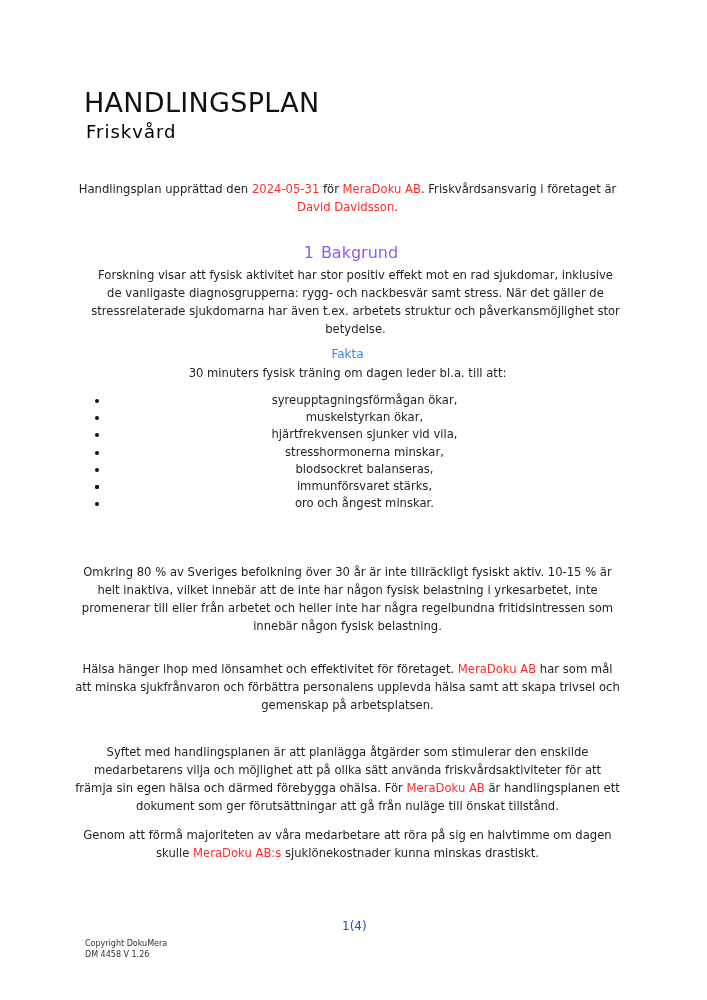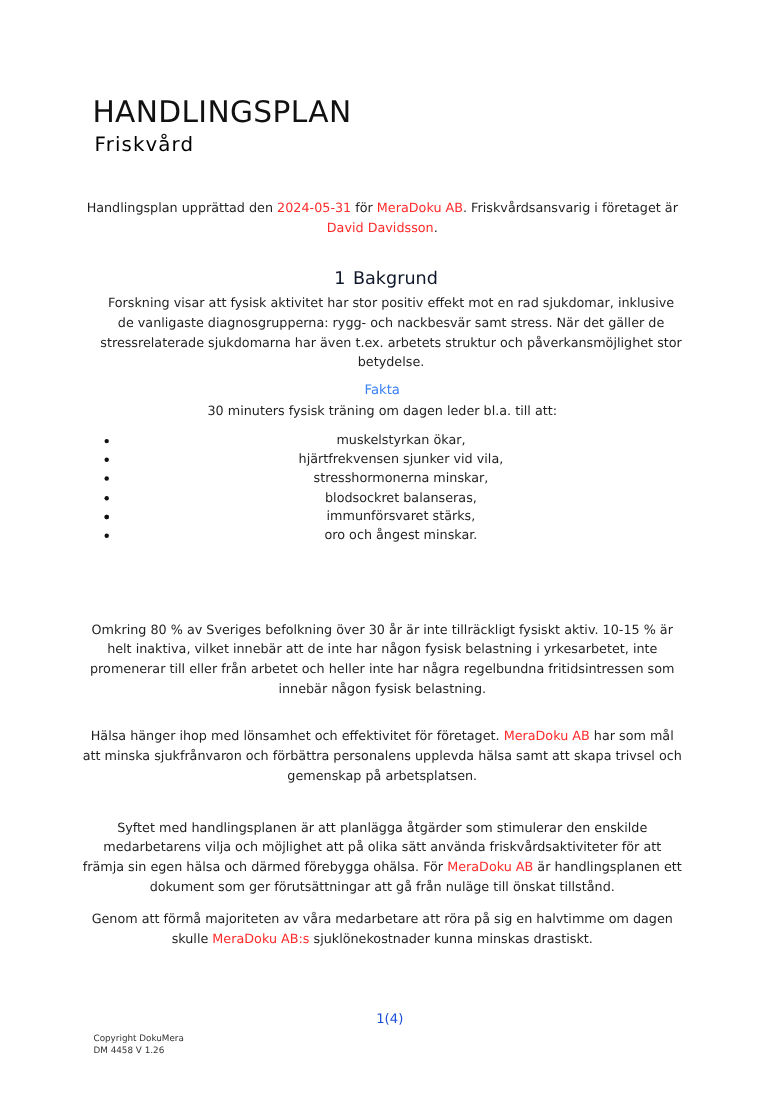--- a/index.html
+++ b/index.html
@@ -54,21 +54,21 @@
       margin: 0;
       color: #1f1f1f;
     }
     .hl {
       color: #ff2a2a;
     }
     h2 {
       font-size: 16px;
       font-weight: normal;
       margin: 0;
-      color: #0f172a;
+      color: #8b5cf6;
       line-height: 22px;
     }
     h2 .num {
       display: inline-block;
       width: 24px;
     }
     h3 {
       font-size: 12px;
       font-weight: normal;
       margin: 0;
@@ -126,20 +126,21 @@
 
   <div class="content" style="top:242px;">
     <h2><span class="num">1</span><span>Bakgrund</span></h2>
     <p style="margin-top:2px;margin-left:16px;">Forskning visar att fysisk aktivitet har stor positiv effekt mot en rad sjukdomar, inklusive de vanligaste diagnosgrupperna: rygg- och nackbesvär samt stress. När det gäller de stressrelaterade sjukdomarna har även t.ex. arbetets struktur och påverkansmöjlighet stor betydelse.</p>
   </div>
 
   <div class="content" style="top:345px;">
     <h3>Fakta</h3>
     <p style="margin-top:1px;">30 minuters fysisk träning om dagen leder bl.a. till att:</p>
     <ul class="bullets" style="margin-top:10px;">
+      <li><span class="dot"></span><span>syreupptagningsförmågan ökar,</span></li>
       <li><span class="dot"></span><span>muskelstyrkan ökar,</span></li>
       <li><span class="dot"></span><span>hjärtfrekvensen sjunker vid vila,</span></li>
       <li><span class="dot"></span><span>stresshormonerna minskar,</span></li>
       <li><span class="dot"></span><span>blodsockret balanseras,</span></li>
       <li><span class="dot"></span></li>
       <li><span class="dot"></span><span>immunförsvaret stärks,</span></li>
       <li><span class="dot"></span><span>oro och ångest minskar.</span></li>
     </ul>
   </div>
 

